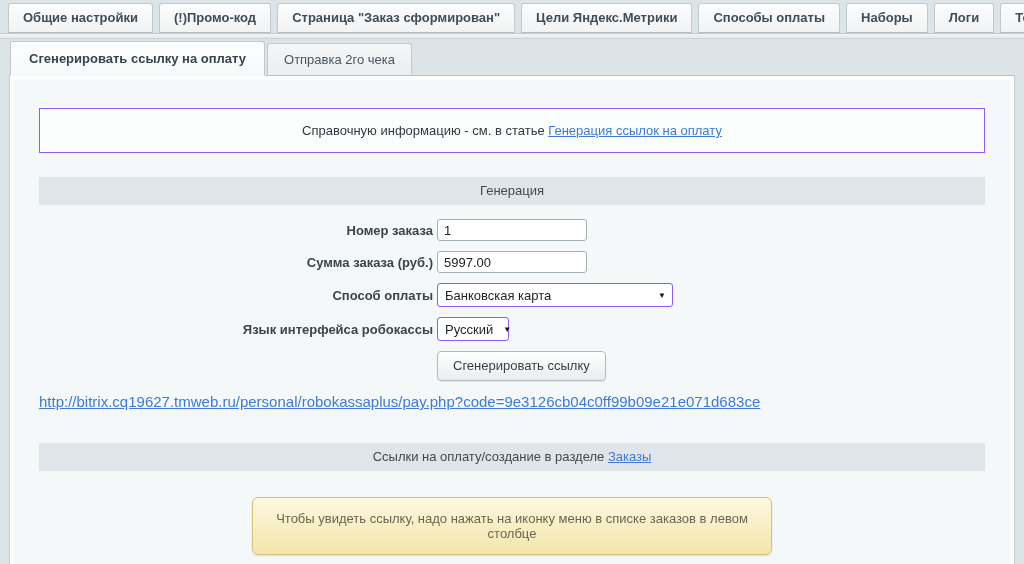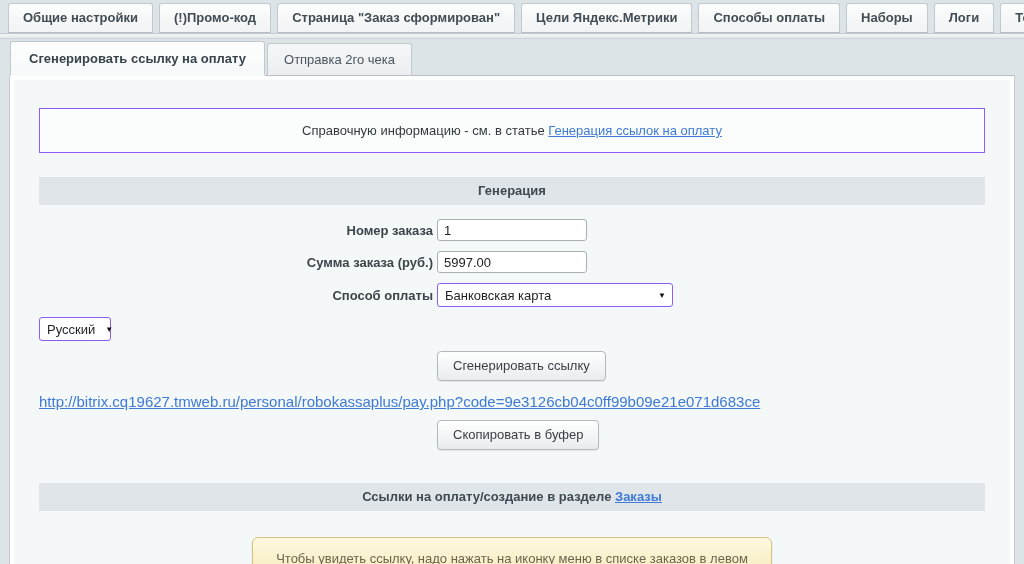--- a/index.html
+++ b/index.html
@@ -84,21 +84,21 @@
     text-align:center;
     padding:14px 10px;
     color:#333a40;
     margin-bottom:24px;
   }
   a.lnk { color:#3e7ad6; text-decoration:underline; cursor:pointer; }
 
   .section-header {
     background:#dfe5e9;
     text-align:center;
-    font-weight:bold;
+    font-weight:normal;
     color:#3f4a52;
     padding:6px 4px 7px 4px;
   }
   .section-header.first { margin-bottom:14px; }
   .section-header.links { margin-top:33px; }
 
   
   .form-row { display:flex; align-items:center; margin-bottom:10px; }
   .form-label {
     width:394px; text-align:right; margin-right:4px;
@@ -190,37 +190,35 @@
 
     <div class="form-row">
       <div class="form-label">Способ оплаты</div>
       <div class="fake-select sel-wide">
         <span>Банковская карта</span>
         <span class="arrow">▼</span>
       </div>
     </div>
 
     <div class="form-row">
+      <div class="form-label">Язык интерфейса робокассы</div>
       <div class="fake-select sel-narrow">
         <span>Русский</span>
         <span class="arrow">▼</span>
       </div>
     </div>
 
     <div class="indent row-gap">
       <button class="btn">Сгенерировать ссылку</button>
     </div>
 
     <div class="indent link-row">
       <a class="lnk">http://bitrix.cq19627.tmweb.ru/personal/robokassaplus/pay.php?code=9e3126cb04c0ff99b09e21e071d683ce</a>
     </div>
 
-    <div class="indent">
-      <button class="btn">Скопировать в буфер</button>
-    </div>
 
     <div class="section-header links">
       <span>Ссылки на оплату/создание в разделе </span><a class="lnk">Заказы</a>
     </div>
 
     <div class="note-wrap">
       <div class="note">Чтобы увидеть ссылку, надо нажать на иконку меню в списке заказов в левом столбце</div>
     </div>
 
   </div>

